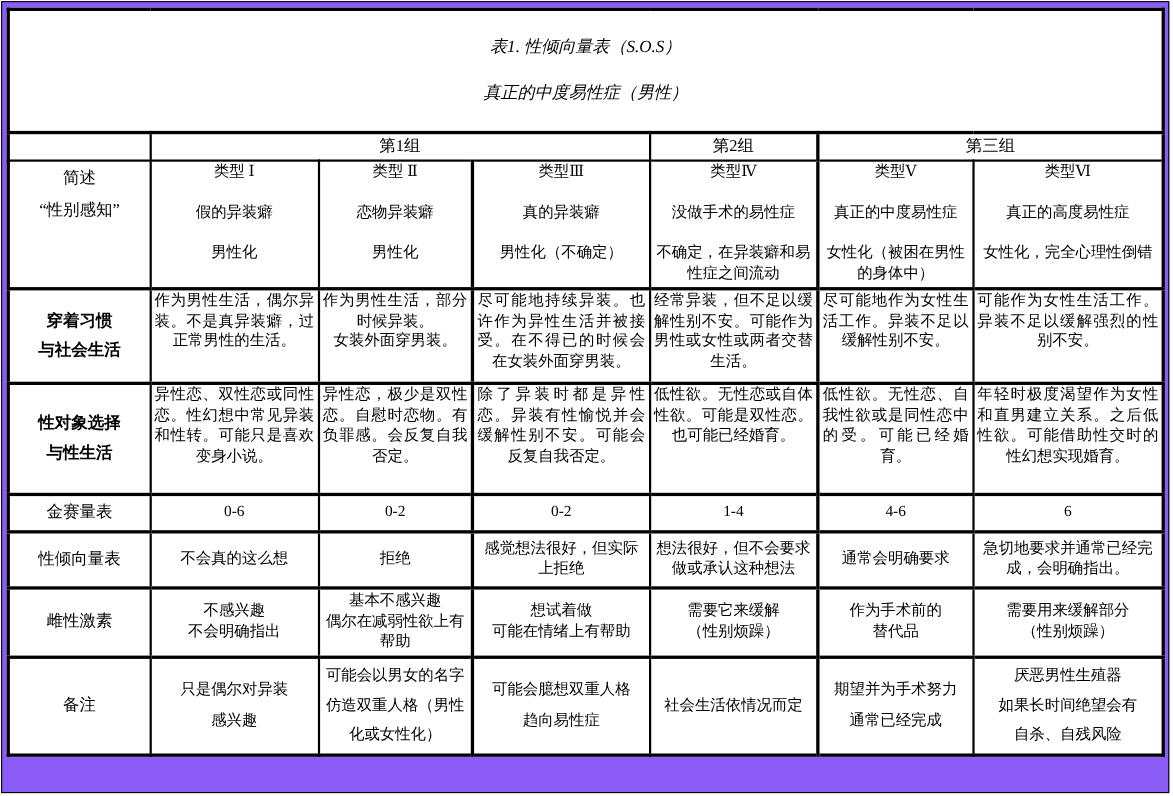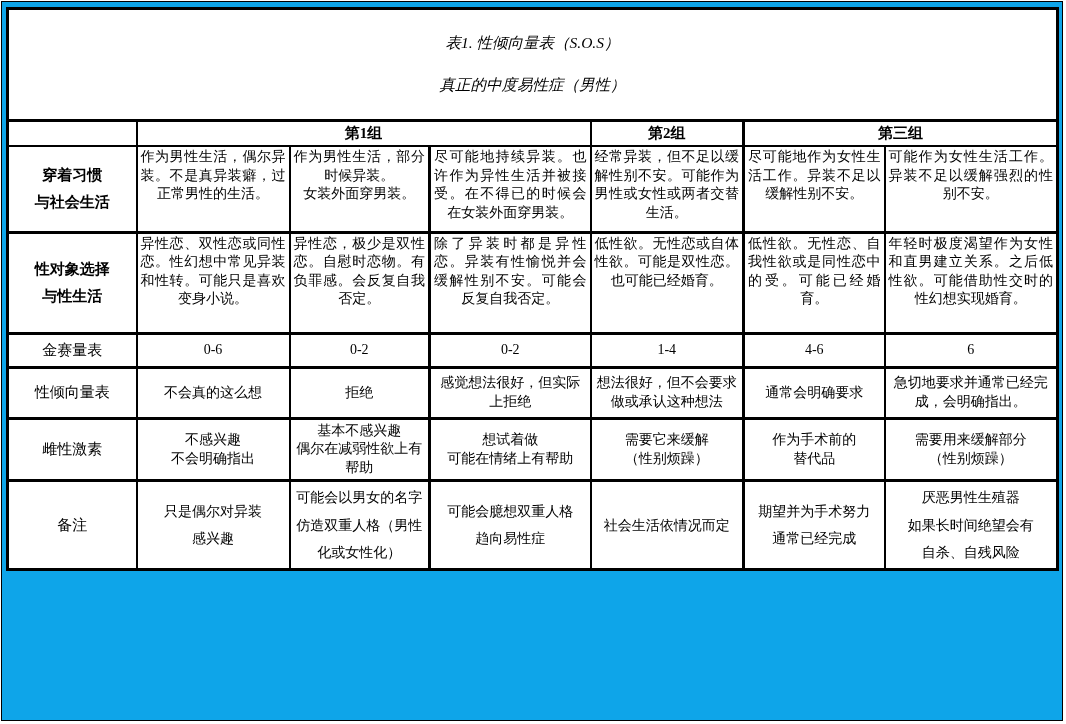--- a/index.html
+++ b/index.html
@@ -3,40 +3,40 @@
 <meta charset="utf-8">
 <style>
   html,body{margin:0;padding:0;background:#fff;}
   body{
     width:1066px;height:724px;
     font-family:"Liberation Serif","DejaVu Serif",serif;
     color:#000;position:relative;
   }
   .scan-frame{
     position:absolute;left:1px;top:1px;width:1062px;height:720px;
-    border:1px solid #000;background:#0ea5e9;box-sizing:border-box;
+    border:1px solid #000;background:#8b5cf6;box-sizing:border-box;
   }
   table.sos{
     border-collapse:collapse;table-layout:fixed;
     margin:5px 0 0 4px;width:1052px;
     border:3px solid #000;
     background:#fff;
   }
   td{
     border:2px solid #000;
     padding:2px 4px;
     font-size:14px;line-height:1.32;
     text-align:center;vertical-align:middle;
     white-space:pre-line;
     overflow:hidden;
     box-sizing:border-box;
   }
   
   tr.r-title  td{height:40px;}
-  tr.r-group  td{height:17px;font-weight:bold;}
+  tr.r-group  td{height:17px;}
   tr.r-types  td{height:116px;}
   tr.r-dress  td{height:86px;}
   tr.r-sex    td{height:101px;}
   tr.r-kinsey td{height:28px;}
   tr.r-change td{height:51px;}
   tr.r-hormone td{height:47px;}
   tr.r-psycho td{height:43px;}
   tr.r-notes  td{height:84px;}
   
   tr.r-title td{border-bottom-width:3px;}
@@ -90,20 +90,54 @@
     </td>
   </tr>
 
   <tr class="r-group">
     <td></td>
     <td colspan="3">第1组</td>
     <td colspan="1">第2组</td>
     <td class="tl" colspan="2">第三组</td>
   </tr>
 
+  <tr class="r-types">
+    <td class="rowhead">简述
+“性别感知”</td>
+    <td>类型 Ⅰ
+
+假的异装癖
+
+男性化</td>
+    <td>类型 Ⅱ
+
+恋物异装癖
+
+男性化</td>
+    <td class="tl">类型Ⅲ
+
+真的异装癖
+
+男性化（不确定）</td>
+    <td>类型Ⅳ
+
+没做手术的易性症
+
+不确定，在异装癖和易性症之间流动</td>
+    <td class="tl">类型Ⅴ
+
+真正的中度易性症
+
+女性化（被困在男性的身体中）</td>
+    <td>类型Ⅵ
+
+真正的高度易性症
+
+女性化，完全心理性倒错</td>
+  </tr>
 
   <tr class="r-dress">
     <td class="rowhead">穿着习惯
 与社会生活</td>
     <td>作为男性生活，偶尔异装。不是真异装癖，过正常男性的生活。</td>
     <td>作为男性生活，部分时候异装。
 女装外面穿男装。</td>
     <td class="tl">尽可能地持续异装。也许作为异性生活并被接受。在不得已的时候会在女装外面穿男装。</td>
     <td>经常异装，但不足以缓解性别不安。可能作为男性或女性或两者交替生活。</td>
     <td class="tl">尽可能地作为女性生活工作。异装不足以缓解性别不安。</td>

